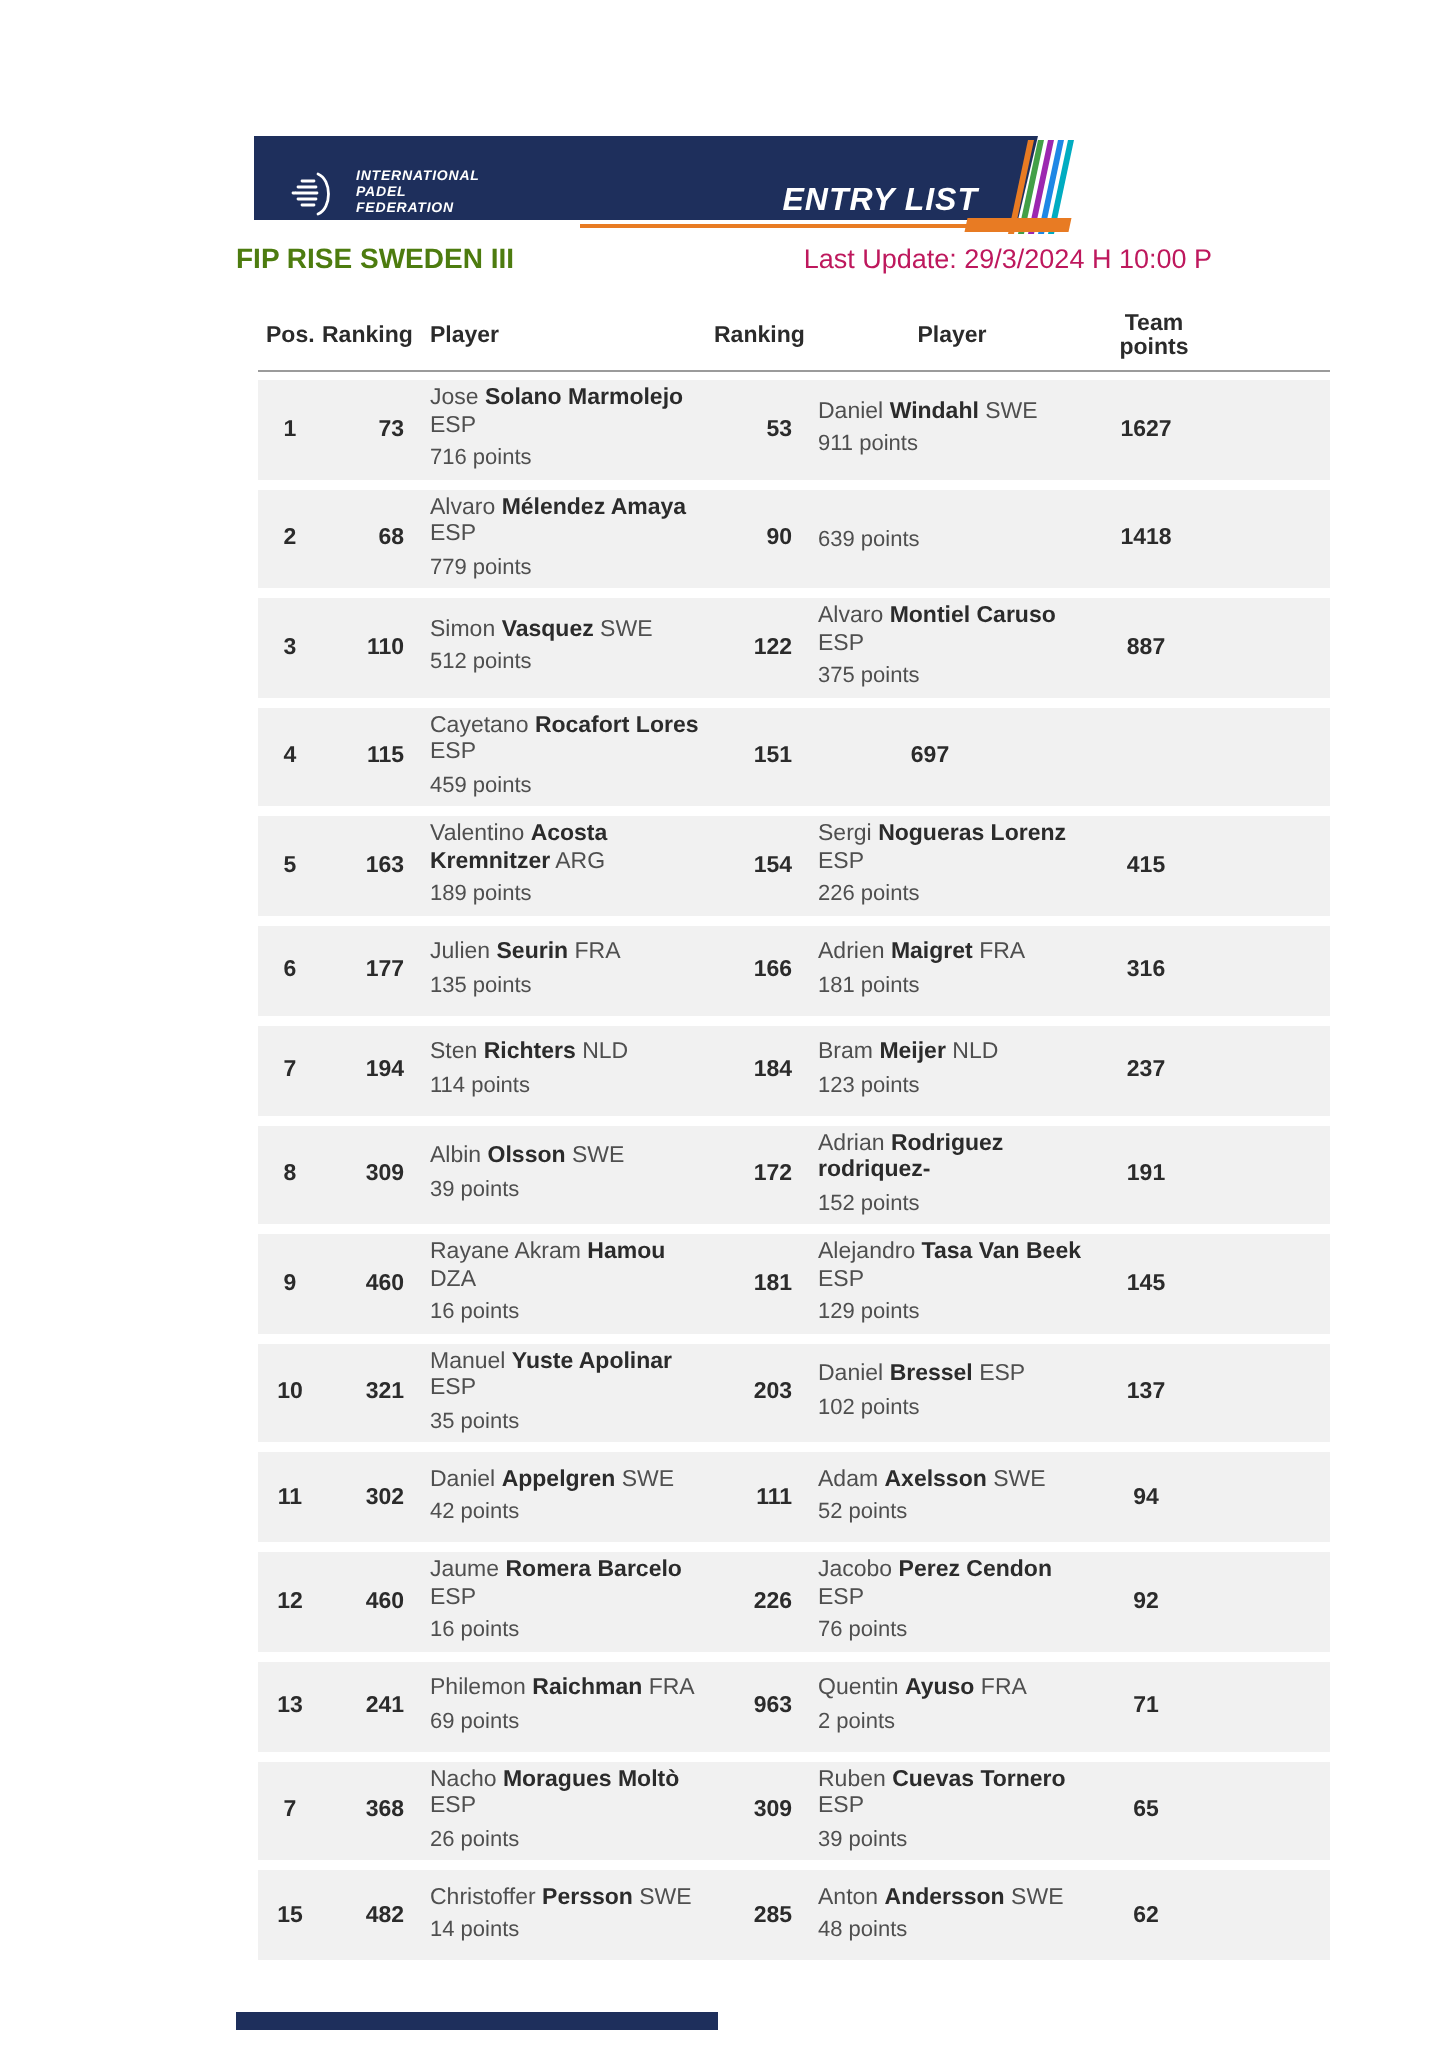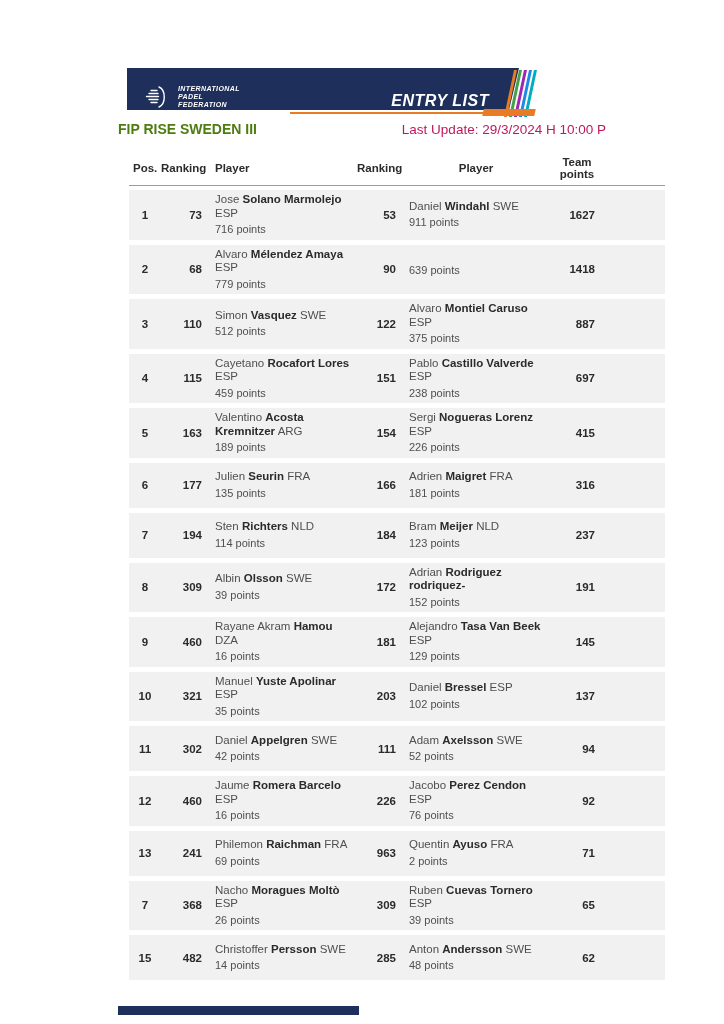--- a/index.html
+++ b/index.html
@@ -65,21 +65,21 @@
   .thead .c-player-r{text-align:center;}
   .thead .c-team{text-align:center;padding-right:14px;line-height:12px;}
 
   .trow{
     background:#f1f1f1;margin-bottom:5px;min-height:45px;
     padding:3px 0;box-sizing:border-box;font-size:11.5px;
   }
   .c-pos{text-align:center;font-weight:bold;}
   .c-rank{text-align:right;padding-right:5px;font-weight:bold;}
   .c-player{padding-left:8px;line-height:13.5px;}
-  .c-team{text-align:right;padding-right:22px;font-weight:bold;}
+  .c-team{text-align:center;padding-right:22px;font-weight:bold;}
   .nm-first,.nm-cc{color:#4f4f4f;}
   .nm-last{font-weight:bold;color:#2b2b2b;}
   .pl-points{color:#4f4f4f;margin-top:3px;font-size:11px;}
 </style>
 </head>
 <body>
 
 <div class="page">
 
   <div class="banner">
@@ -175,24 +175,20 @@
   </div>
 
   <div class="tgrid trow">
     <div class="c-pos">4</div>
     <div class="c-rank">115</div>
     <div class="c-player">
       <div><span class="nm-first">Cayetano</span> <span class="nm-last">Rocafort Lores</span> <span class="nm-cc">ESP</span></div>
       <div class="pl-points">459 points</div>
     </div>
     <div class="c-rank">151</div>
-    <div class="c-player">
-      <div><span class="nm-first">Pablo</span> <span class="nm-last">Castillo Valverde</span> <span class="nm-cc">ESP</span></div>
-      <div class="pl-points">238 points</div>
-    </div>
     <div class="c-team">697</div>
   </div>
 
   <div class="tgrid trow">
     <div class="c-pos">5</div>
     <div class="c-rank">163</div>
     <div class="c-player">
       <div><span class="nm-first">Valentino</span> <span class="nm-last">Acosta Kremnitzer</span> <span class="nm-cc">ARG</span></div>
       <div class="pl-points">189 points</div>
     </div>

